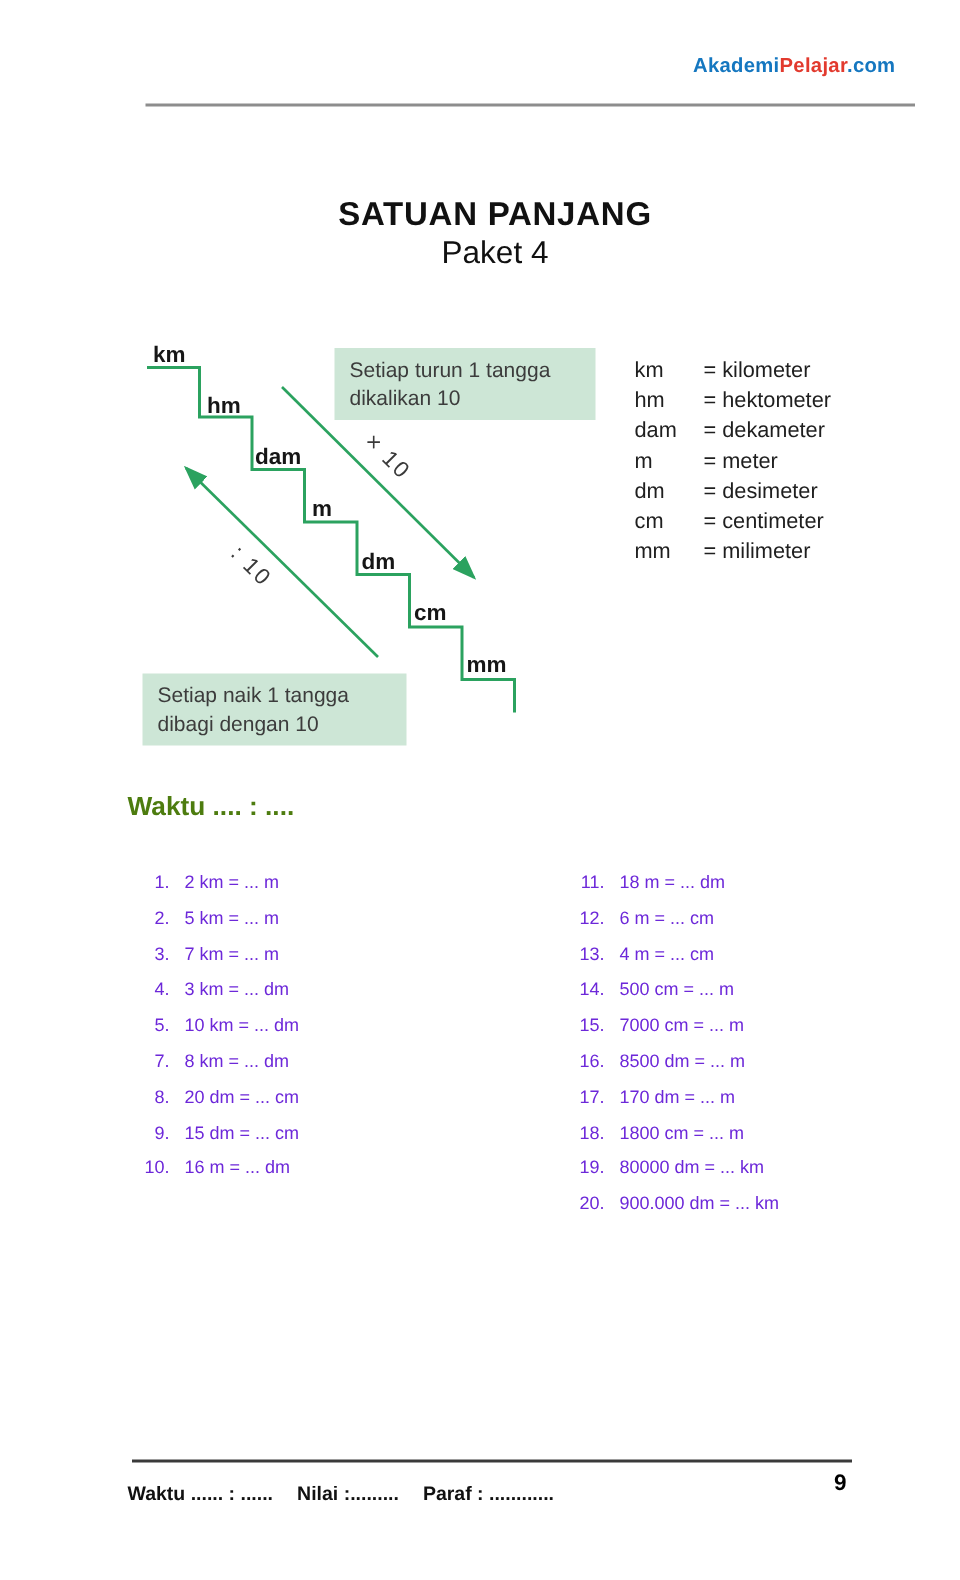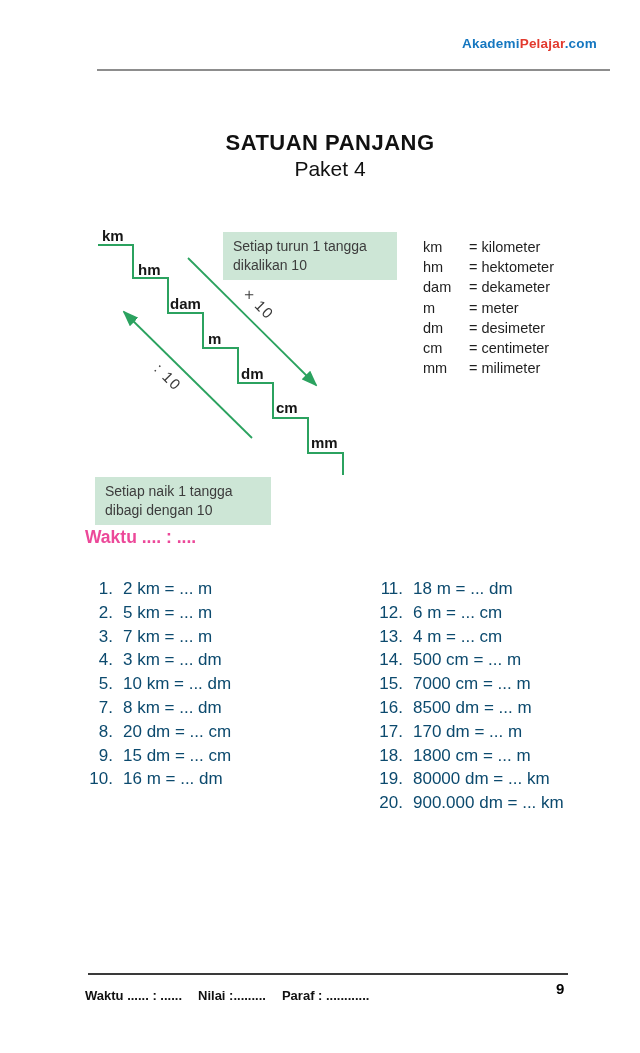--- a/index.html
+++ b/index.html
@@ -20,33 +20,33 @@
   .title-main{font-size:22px;font-weight:bold;letter-spacing:.5px;line-height:26px;}
   .title-sub{font-size:21px;font-weight:normal;line-height:25px;}
 
   
   .stair-svg{left:85px;top:215px;}
   .note-box{
     background:#cde6d6;border-radius:0;padding:5px 10px;
     font-size:14px;line-height:19px;color:#3c3c3c;white-space:nowrap;
   }
   .note-down{left:223px;top:232px;width:154px;}
-  .note-up{left:95px;top:449px;width:156px;margin-top:28px;}
+  .note-up{left:95px;top:449px;width:156px;}
 
   
   .legend{left:423px;top:237px;font-size:14.5px;color:#1f1f1f;}
   .legend-row{height:20.2px;line-height:20.2px;white-space:nowrap;}
   .legend-abbr{display:inline-block;width:46px;}
   .legend-eq{display:inline-block;margin-right:4px;}
 
   
-  .section-heading{left:85px;top:527px;font-size:17.5px;font-weight:bold;color:#ec4899;}
+  .section-heading{left:85px;top:527px;font-size:17.5px;font-weight:bold;color:#4d7c0f;}
 
   
-  .prob-col{font-size:17px;color:#0c4a6e;}
+  .prob-col{font-size:12px;color:#6d28d9;}
   .prob-col-left{left:81px;top:577px;}
   .prob-col-right{left:366px;top:577px;}
   .prob-row{height:23.8px;line-height:23.8px;white-space:nowrap;}
   .prob-num{display:inline-block;text-align:right;}
   .prob-col-left .prob-num{width:32px;}
   .prob-col-right .prob-num{width:37px;}
   .prob-text{margin-left:10px;}
 
   
   .footer-rule{left:88px;top:973px;width:480px;height:2px;background:#3a3a3a;}

